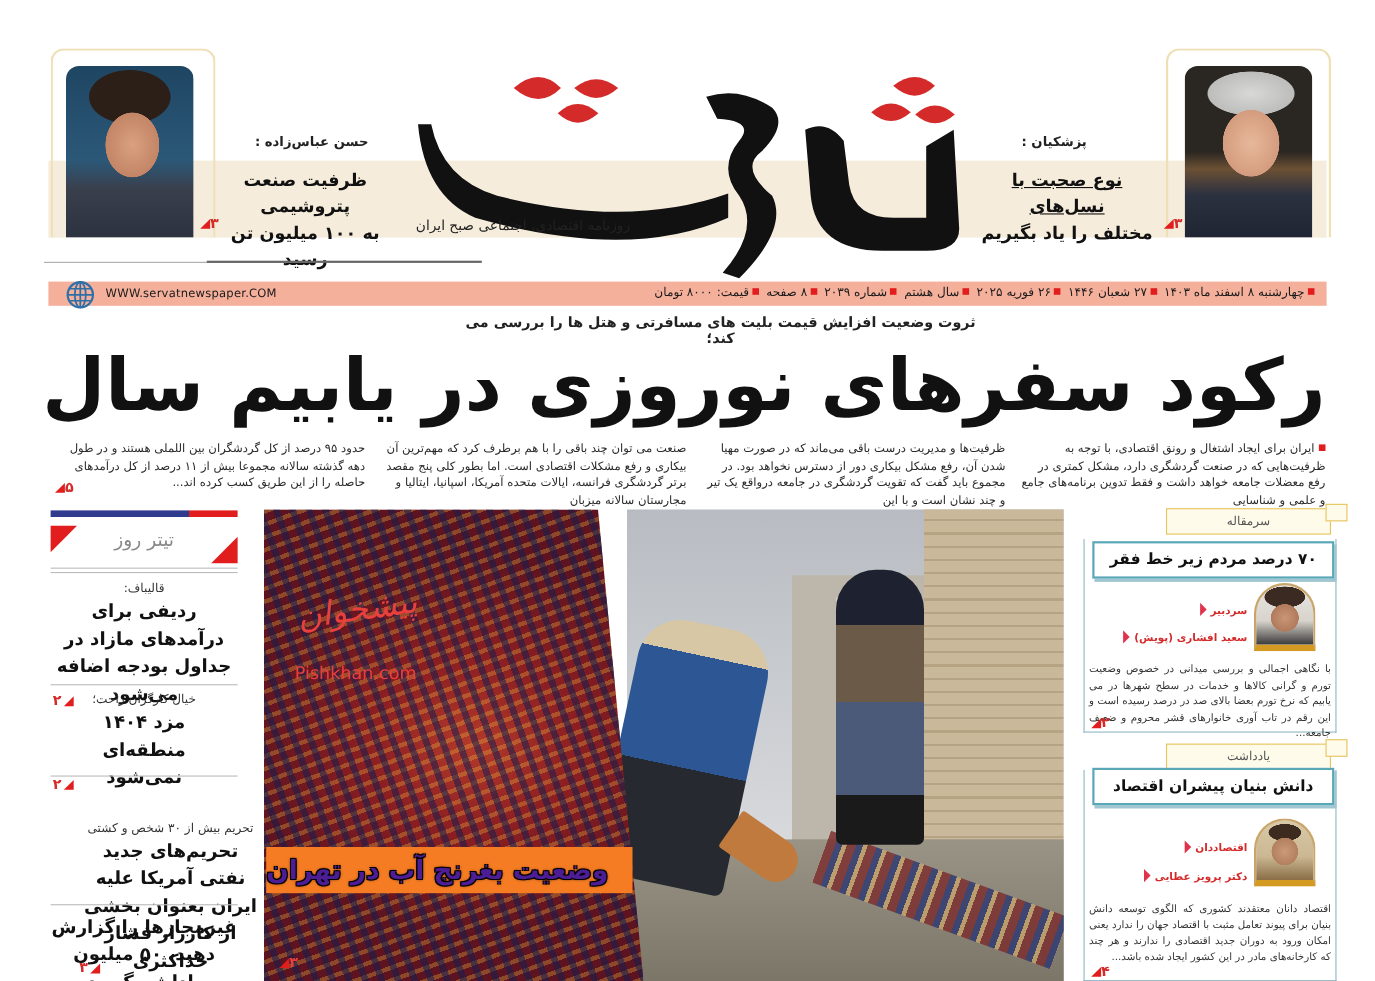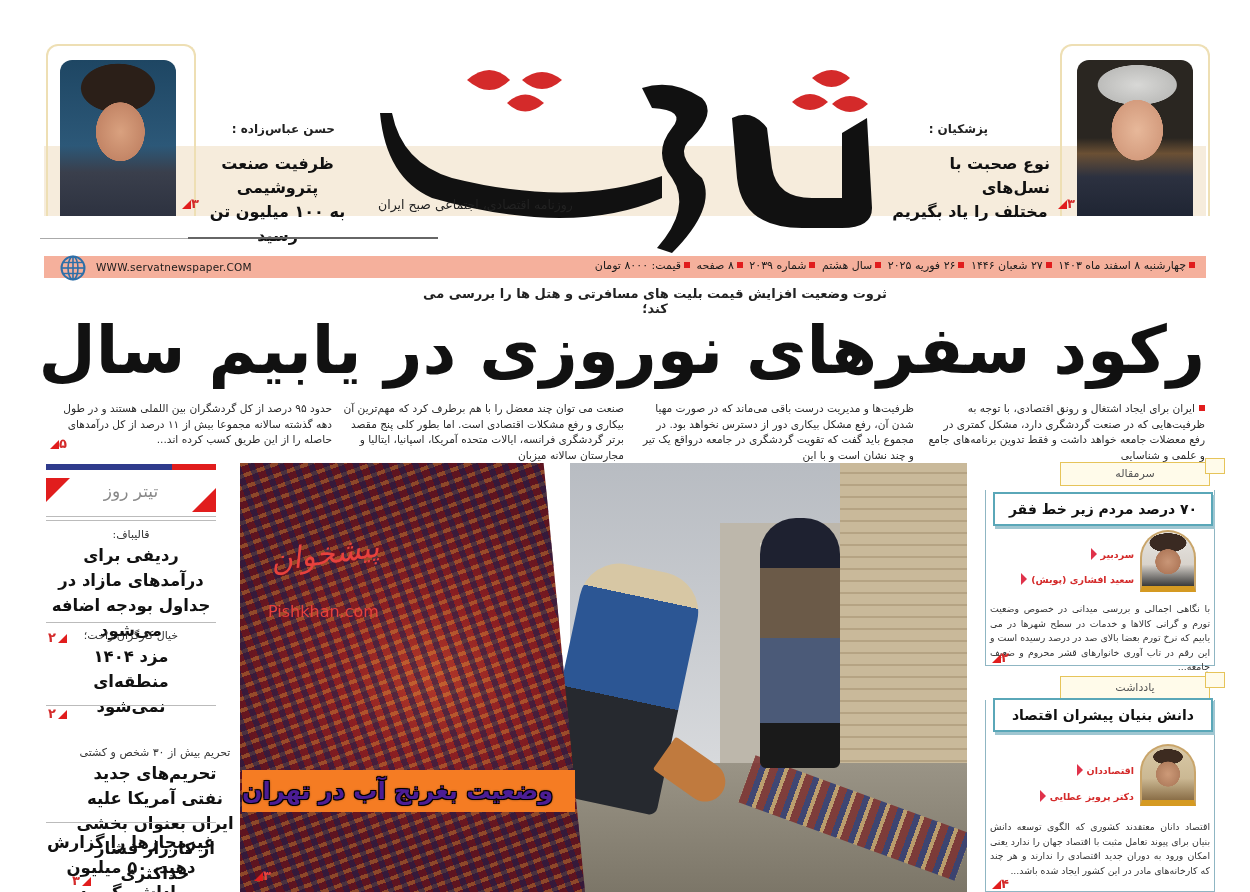--- a/index.html
+++ b/index.html
@@ -95,21 +95,21 @@
 </style>
 </head>
 <body>
 
 <div class="cream-band"></div>
 
 <div class="side-box" style="left:1060px;"></div>
 <div class="photo photo-right"></div>
 <div class="abs rtl quote-name" style="left:900px; top:122px; width:88px;">پزشکیان :</div>
 <div class="abs" style="left:890px; top:152px; width:160px;">
-  <div class="quote-title rtl" style="text-align:right;">نوع صحبت با نسل‌های</div>
+  <div class="quote-title rtl" style="text-align:center;text-decoration:underline;">نوع صحبت با نسل‌های</div>
   <div class="quote-title rtl" style="text-align:center;">مختلف را یاد بگیریم</div>
 </div>
 <div class="abs page-ref" style="left:1056px; top:196px;"><span>۳</span></div>
 
 <div class="side-box" style="left:46px;"></div>
 <div class="photo photo-left"></div>
 <div class="abs rtl quote-name" style="left:225px; top:122px; width:110px;">حسن عباس‌زاده :</div>
 <div class="abs" style="left:195px; top:152px; width:165px;">
   <div class="quote-title rtl" style="text-align:center;">ظرفیت صنعت پتروشیمی</div>
   <div class="quote-title rtl" style="text-align:center;">به ۱۰۰ میلیون تن رسید</div>
@@ -152,21 +152,21 @@
   <line x1="3.5" y1="18.5" x2="22.5" y2="18.5" stroke="#2e6fa8" stroke-width="1.4"></line>
   <line x1="13" y1="1.5" x2="13" y2="24.5" stroke="#2e6fa8" stroke-width="1.6"></line>
 </svg>
 <div class="url">WWW.servatnewspaper.COM</div>
 
 <div class="kicker rtl" style="text-align:center;">ثروت وضعیت افزایش قیمت بلیت های مسافرتی و هتل ها را بررسی می کند؛</div>
 <div class="headline" dir="rtl">رکود سفرهای نوروزی در یابیم سال</div>
 
 <div class="lead-col rtl" style="left:925px; width:280px;"><span class="bullet"></span><span>ایران برای ایجاد اشتغال و رونق اقتصادی، با توجه به ظرفیت‌هایی که در صنعت گردشگری دارد، مشکل کمتری در رفع معضلات جامعه خواهد داشت و فقط تدوین برنامه‌های جامع و علمی و شناسایی</span></div>
 <div class="lead-col rtl" style="left:636px; width:278px;">ظرفیت‌ها و مدیریت درست باقی می‌ماند که در صورت مهیا شدن آن، رفع مشکل بیکاری دور از دسترس نخواهد بود. در مجموع باید گفت که تقویت گردشگری در جامعه درواقع یک تیر و چند نشان است و با این</div>
-<div class="lead-col rtl" style="left:342px; width:282px;">صنعت می توان چند معضل را با هم برطرف کرد که مهم‌ترین آن بیکاری و رفع مشکلات اقتصادی است. اما بطور کلی پنج مقصد برتر گردشگری فرانسه، ایالات متحده آمریکا، اسپانیا، ایتالیا و مجارستان سالانه میزبان</div>
+<div class="lead-col rtl" style="left:342px; width:282px;">صنعت می توان چند باقی را با هم برطرف کرد که مهم‌ترین آن بیکاری و رفع مشکلات اقتصادی است. اما بطور کلی پنج مقصد برتر گردشگری فرانسه، ایالات متحده آمریکا، اسپانیا، ایتالیا و مجارستان سالانه میزبان</div>
 <div class="lead-col rtl" style="left:48px; width:284px;">حدود ۹۵ درصد از کل گردشگران بین اللملی هستند و در طول دهه گذشته سالانه مجموعا بیش از ۱۱ درصد از کل درآمدهای حاصله را از این طریق کسب کرده اند...</div>
 <div class="abs page-ref" style="left:48px; top:436px;"><span>۵</span></div>
 
 <div class="titr-bar"></div>
 <div class="titr-head">
   <div class="tri-l"></div>
   <div class="tri-r"></div>
   <div class="titr-label">تیتر روز</div>
 </div>
 <div class="titr-sep" style="top:516px;"></div>

